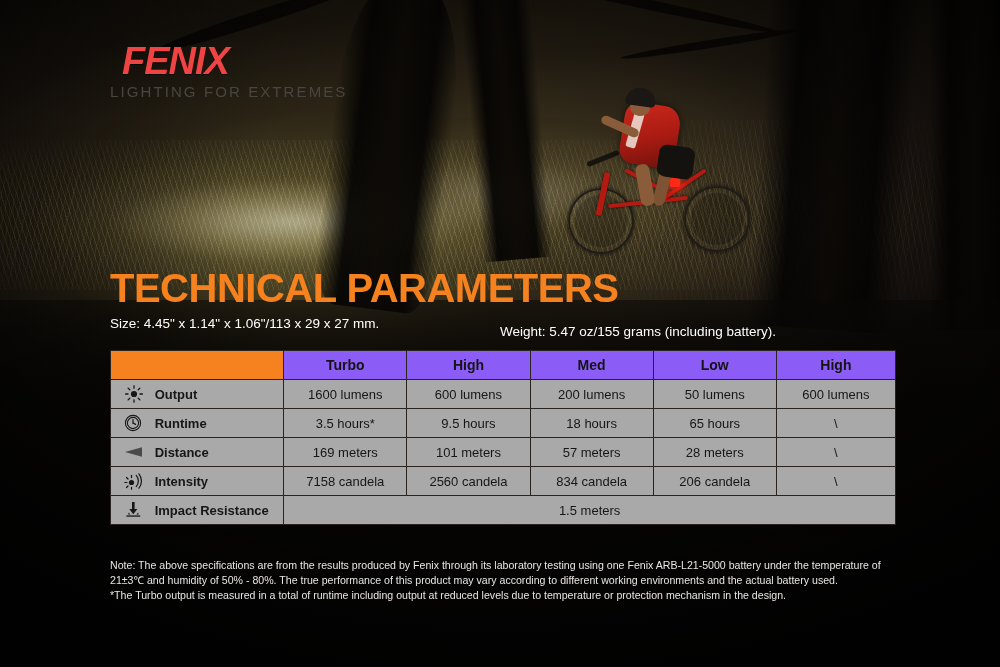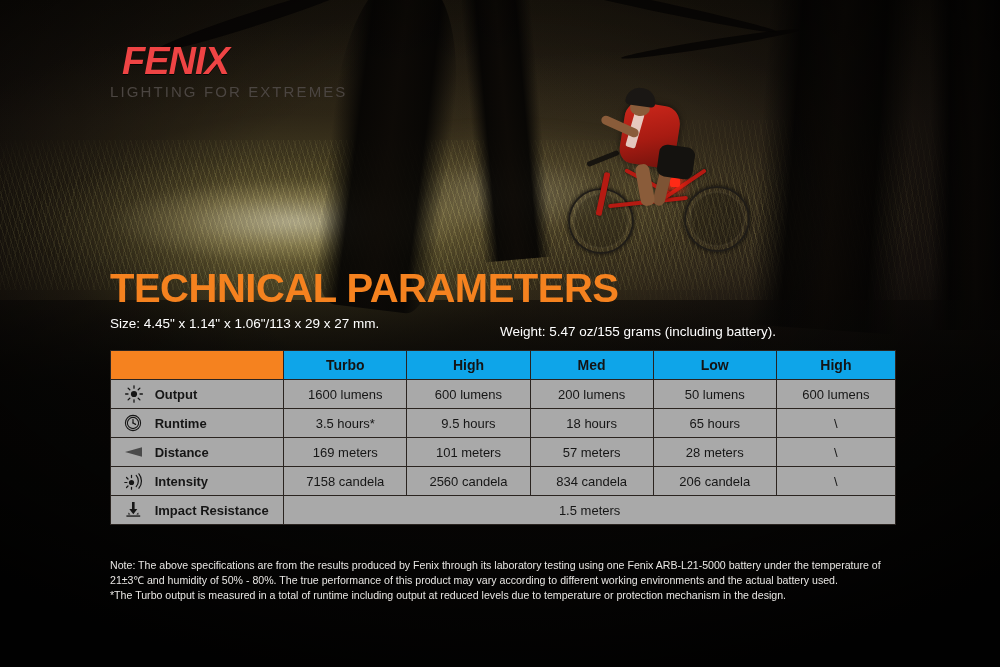--- a/index.html
+++ b/index.html
@@ -207,21 +207,21 @@
   .tbl th, .tbl td {
     background: #a9a9a9;
     color: #161616;
     font-size: 13px;
     text-align: center;
     height: 28px;
     padding: 0;
     font-weight: normal;
     border: 0;
   }
-  .tbl thead th { background: #0ea5e9; font-weight: bold; font-size: 14px; color: #141414; }
+  .tbl thead th { background: #8b5cf6; font-weight: bold; font-size: 14px; color: #141414; }
   .tbl thead th.corner { background: #F5821F; }
   td.rowhead {
     text-align: left;
     font-weight: bold;
     font-size: 13px;
     padding-left: 12px;
     white-space: nowrap;
   }
   .ic {
     display: inline-block;

